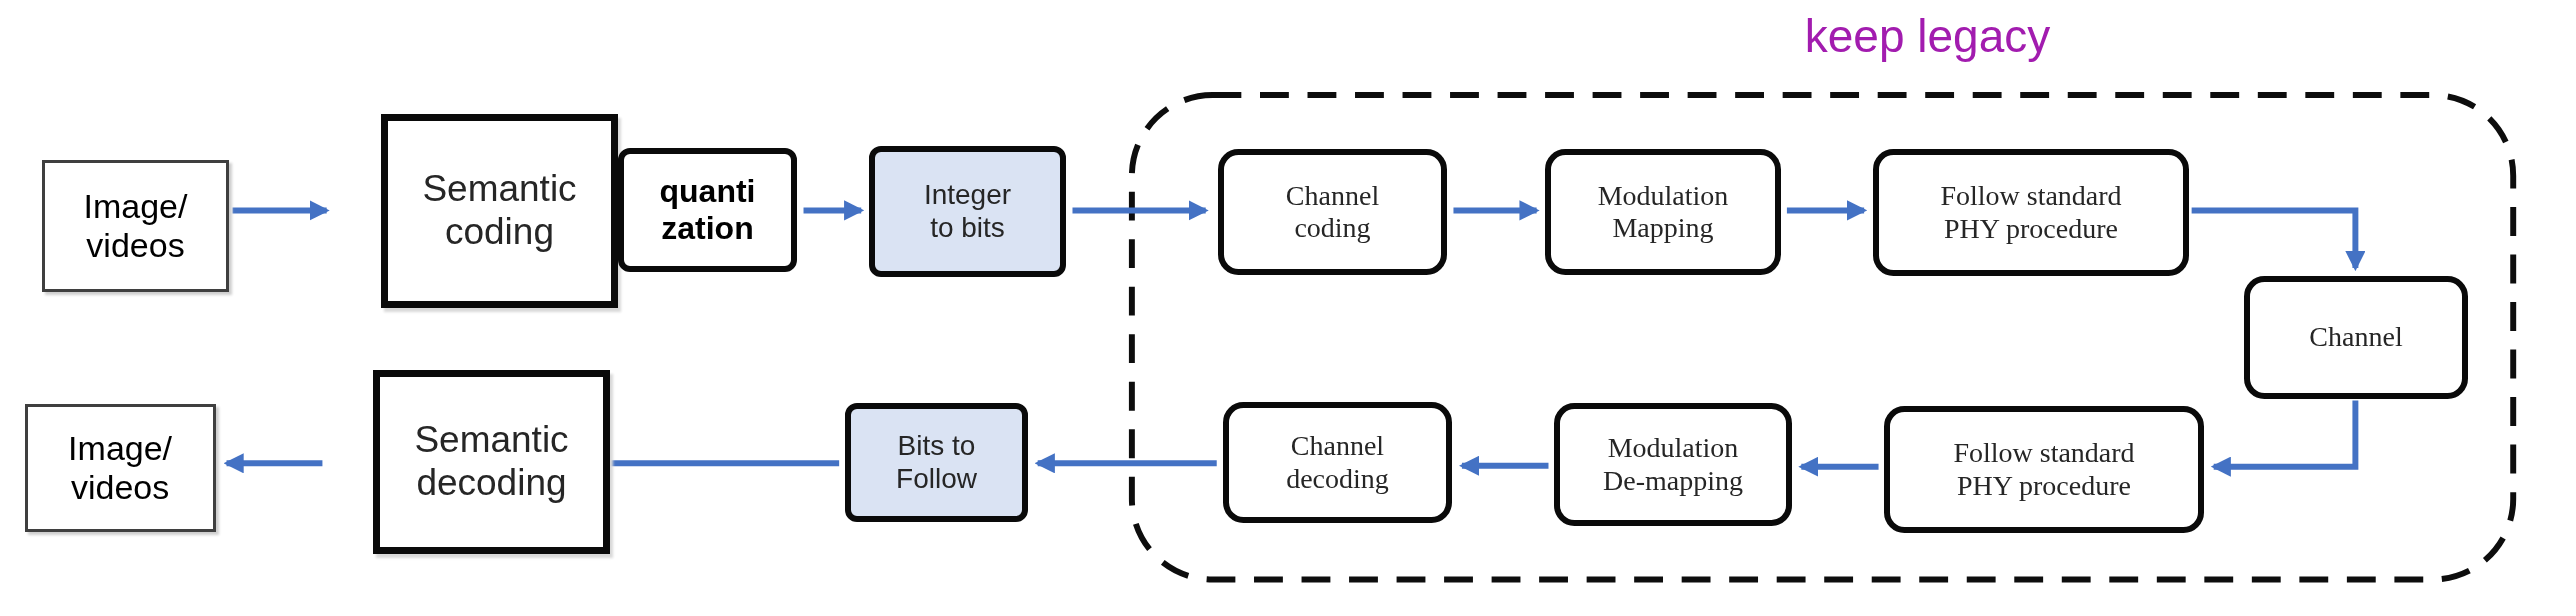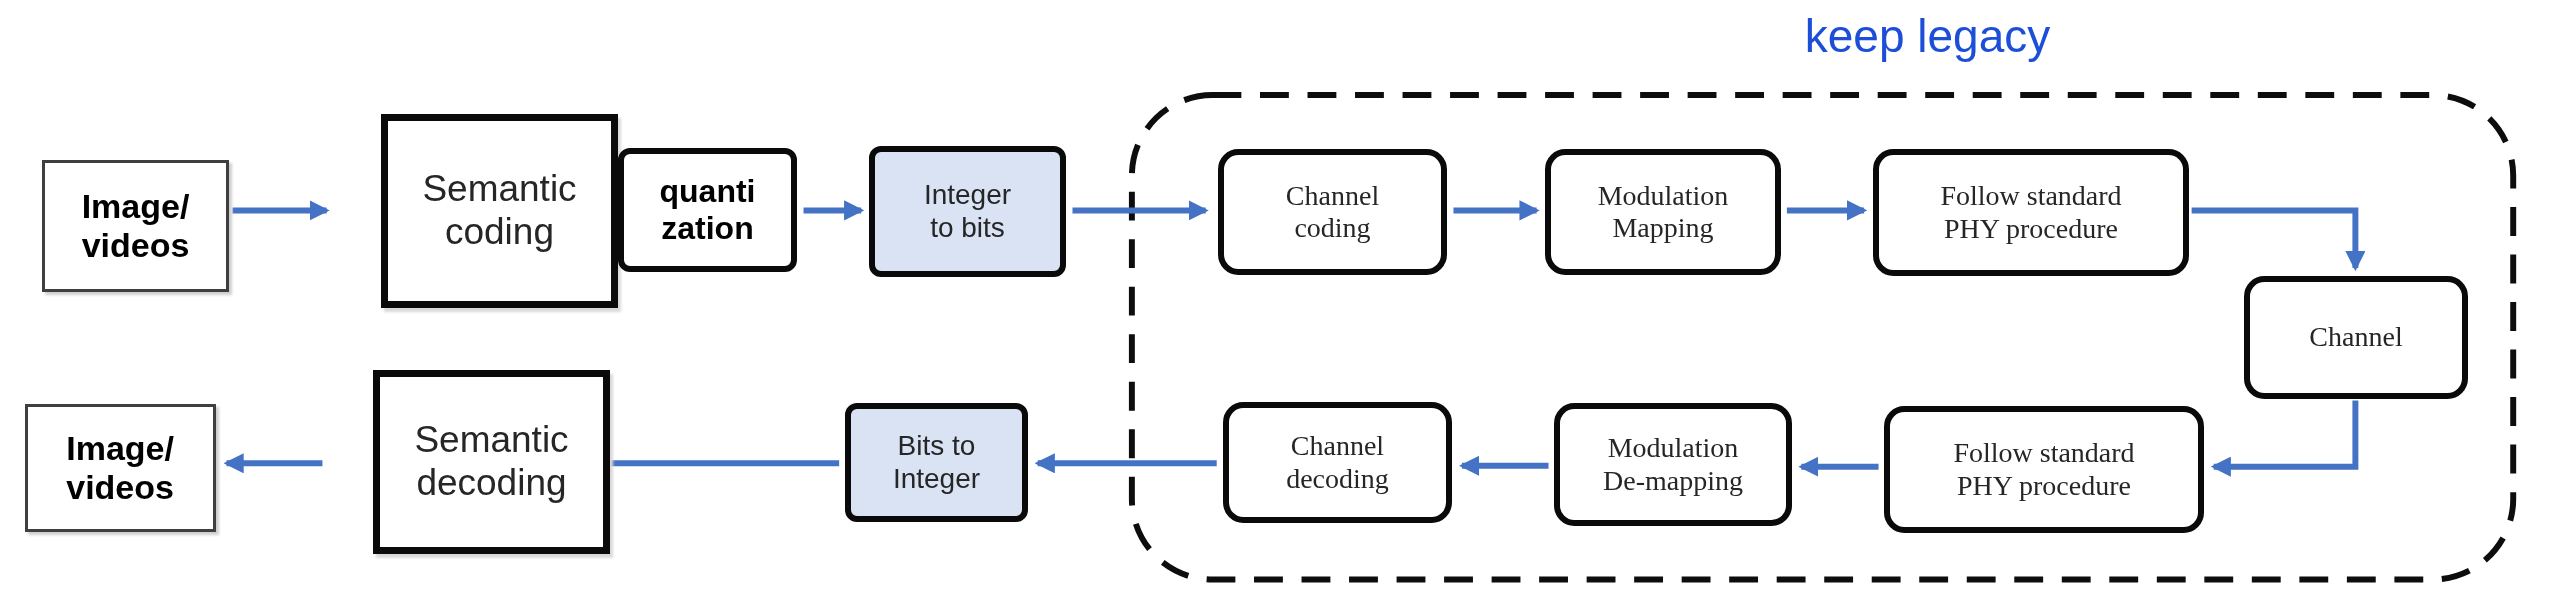--- a/index.html
+++ b/index.html
@@ -18,21 +18,21 @@
     background:#ffffff;
     display:flex;align-items:center;justify-content:center;
     text-align:center;
     color:#262626;
   }
   .label{white-space:pre-line;line-height:1.16;display:block;}
   
   .io-box{
     border:3.4px solid #3f3f3f;
     box-shadow:3.4px 3.4px 2.5px #cfcfcf;
-    font-weight:bold;font-size:34px;color:#000000;justify-content:center;
+    font-weight:normal;font-size:34px;color:#000000;justify-content:center;
   }
   
   .sem-box{
     border:7.6px solid #0a0a0a;
     box-shadow:3.4px 4.2px 2.5px #d9d9d9;
     font-size:37px;
     margin-left:45px;
   }
   
   .round-box{
@@ -40,21 +40,21 @@
     border-radius:12px;
     font-size:28px;
   }
   .q-box{font-weight:bold;font-size:32px;color:#000000;}
   .blue-fill{background:#dae3f3;text-align:center;}
   .legacy-inner{border-radius:20.4px;font-family:Liberation Serif, serif;}
   #legacy-title{
     position:absolute;z-index:2;
     left:1715px;top:8.5px;width:425px;
     text-align:center;
-    font-size:46px;color:#1d4ed8;
+    font-size:46px;color:#a21caf;
   }
 </style>
 </head>
 <body>
 
 <div id="canvas">
 
   <svg id="wires" width="2576" height="616" viewBox="0 0 3034 726">
     <defs>
       <marker id="ah" viewBox="0 0 10 10" refX="8.5" refY="5" markerWidth="3.4" markerHeight="3.4" orient="auto-start-reverse">
@@ -133,21 +133,21 @@
 De-mapping</span>
   </div>
 
   <div class="node round-box legacy-inner" style="left:1223px;top:402px;width:229px;height:121px;">
     <span class="label">Channel
 decoding</span>
   </div>
 
   <div class="node round-box blue-fill" style="left:845px;top:403px;width:183px;height:119px;">
     <span class="label">Bits to
-Integer</span>
+Follow</span>
   </div>
 
   <div class="node sem-box" style="left:328px;top:370px;width:237px;height:184px;">
     <span class="label">Semantic
 decoding</span>
   </div>
 
   <div class="node io-box" style="left:24.6px;top:404px;width:191px;height:128px;">
     <span class="label">Image/
 videos</span>

